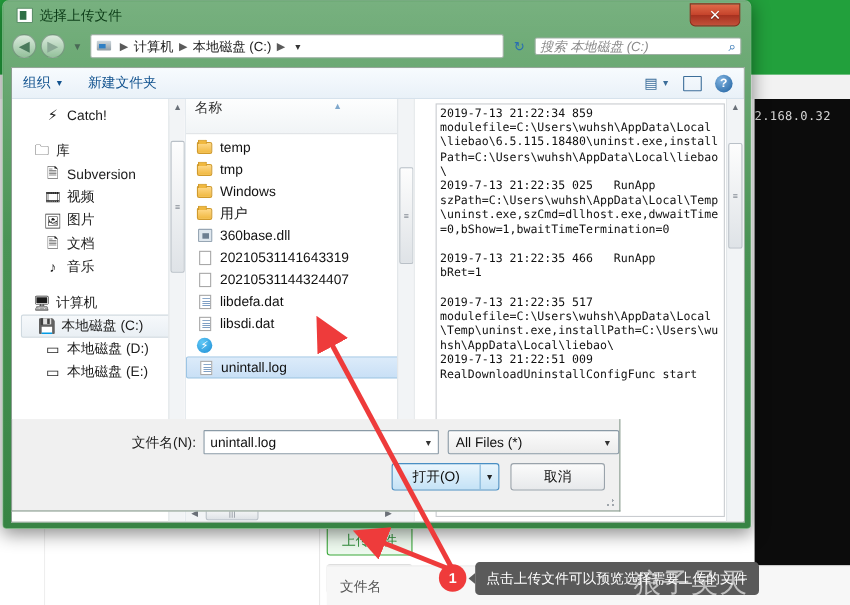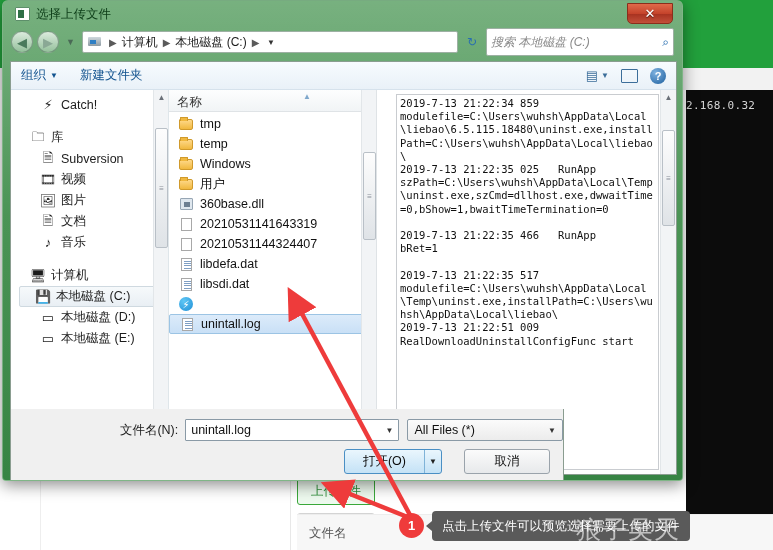--- a/index.html
+++ b/index.html
@@ -182,21 +182,21 @@
   .crumb-sep { color: #5a5a5a; font-size: 10px; padding: 0 3px; }
   .addr-drop {
     width: 17px; height: 20px; display: flex; align-items: center; justify-content: center;
     color: #333; font-size: 8px;
   }
   .refresh-btn {
     width: 20px; height: 22px; display:flex; align-items:center; justify-content:center;
     color: #2a6fb0; font-size: 12px;
   }
   .searchbox {
-    width: 188px; height: 28px; background: #fff;
+    width: 188px; height: 16px; background: #fff;
     border: 1px solid #9db0a3; border-radius: 2px;
     display: flex; align-items: center; padding: 0 4px;
     font-size: 12px; color: #8a8a8a; font-style: italic;
     flex: none;
   }
   .search-icon { margin-left: auto; color: #2a6fb0; font-size: 12px; font-style: normal; }
 
   
   .content {
     position: absolute; left: 7px; top: 60px; width: 667px; height: 414px;
@@ -257,23 +257,23 @@
     position: absolute; left: 1px; width: 13px;
     background: linear-gradient(180deg,#fdfdfd,#dfe3e7);
     border: 1px solid #b9c0c7; border-radius: 2px;
     display: flex; align-items: center; justify-content: center;
     color: #8a9099; font-size: 8px;
   }
 
   
   .filepane { flex: 1; position: relative; background: #fff; overflow: hidden; }
   .colhead {
-    height: 22px; background: linear-gradient(180deg,#fdfefe,#f1f4f6);
+    height: 32px; background: linear-gradient(180deg,#fdfefe,#f1f4f6);
     border-bottom: 1px solid #dfe3e6;
-    display: flex; align-items: flex-end; padding-left: 8px;
+    display: flex; align-items: flex-start; padding-left: 8px;
     font-size: 12.5px; color: #333;
     position: relative;
   }
   .colhead .sortmark { position: absolute; left: 134px; top: 2px; color:#7fa8cc; font-size: 8px; }
   .filelist { padding-top: 2px; }
   .filerow {
     height: 20px; display: flex; align-items: center;
     padding-left: 8px; font-size: 12.5px; color: #111; white-space: nowrap;
   }
   .filerow .fic { width: 18px; margin-right: 5px; display:flex; align-items:center; justify-content:center; font-size:12px; }
@@ -355,21 +355,21 @@
     overflow: hidden;
     margin-left: 15px;
   }
   .preview-scroll {
     position: absolute; right: 0; top: 0; width: 16px; height: 100%;
     background: #f2f4f6; border-left: 1px solid #e2e6e9;
   }
 
   
   .bottom {
-    position: absolute; left: 7px; top: 408px; width: 554px; height: 84px;
+    position: absolute; left: 7px; top: 380px; width: 554px; height: 84px;
     background: #f0f0f0; border: 1px solid #8a9d90; border-top: none;
   }
   .filename-row {
     position: absolute; left: 0; top: 10px; width: 100%;
     display: flex; align-items: center;
   }
   .fn-label {
     width: 203px; text-align: right; padding-right: 7px;
     font-size: 12.5px; color: #1c1c1c;
   }
@@ -405,21 +405,21 @@
   .btn-open .split {
     width: 17px; border-left: 1px solid #7fb3d8;
     display:flex;align-items:center;justify-content:center;
     font-size: 8px; color:#222;
   }
   .btn-cancel {
     height: 25px; min-width: 86px; padding: 0 10px;
     display: flex; align-items: center; justify-content: center;
     border: 1px solid #9aa3ab; border-radius: 3px;
     background: linear-gradient(180deg,#fbfbfb,#e7e9eb);
-    font-size: 12.5px; color: #0c0c0c; margin-left: 12px;
+    font-size: 12.5px; color: #0c0c0c;
   }
   .resize-grip {
     position: absolute; right: 3px; bottom: 2px; width: 12px; height: 12px;
     background:
       radial-gradient(circle 1px at 9px 9px, #a0a6ac 99%, transparent) ,
       radial-gradient(circle 1px at 5px 9px, #a0a6ac 99%, transparent),
       radial-gradient(circle 1px at 9px 5px, #a0a6ac 99%, transparent);
   }
 </style>
 </head>
@@ -557,27 +557,27 @@
       <div class="filepane">
         <div class="colhead">
           <span>名称</span>
           <span class="sortmark">▲</span>
         </div>
         <div class="filelist" id="filelist">
             <div class="filerow">
               <span class="fic">
                 <span class="folder-ic"></span>
               </span>
+              <span>temp</span>
+            </div>
+            <div class="filerow">
+              <span class="fic">
+                <span class="folder-ic"></span>
+              </span>
               <span>tmp</span>
-            </div>
-            <div class="filerow">
-              <span class="fic">
-                <span class="folder-ic"></span>
-              </span>
-              <span>temp</span>
             </div>
             <div class="filerow">
               <span class="fic">
                 <span class="folder-ic"></span>
               </span>
               <span>Windows</span>
             </div>
             <div class="filerow">
               <span class="fic">
                 <span class="folder-ic"></span>

